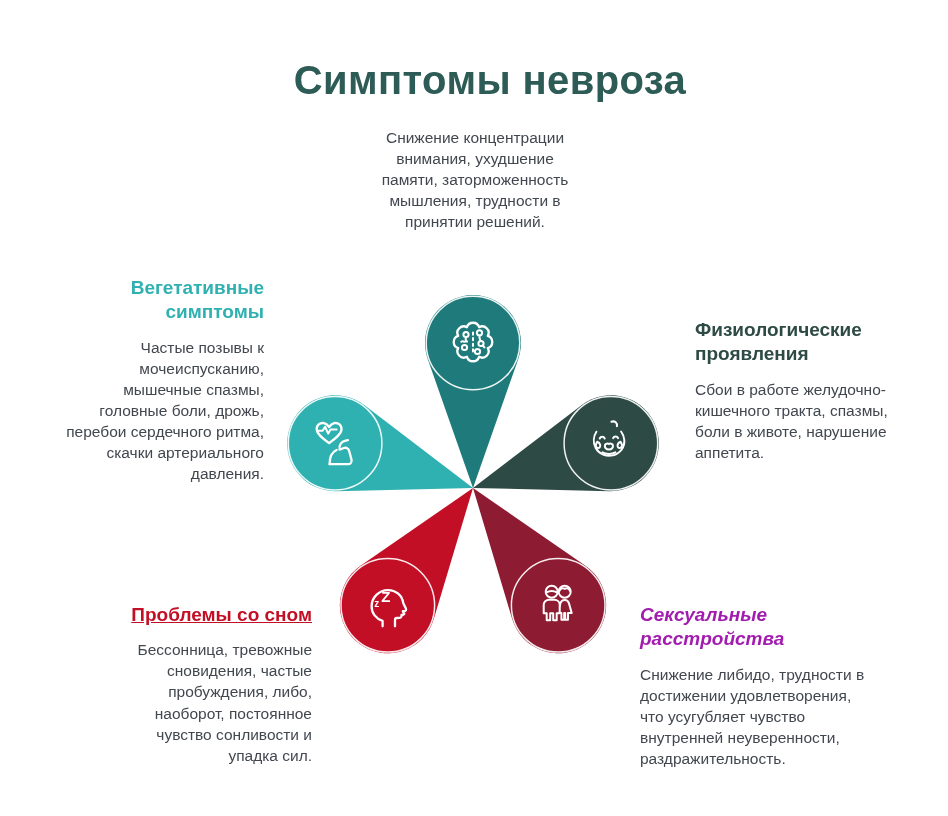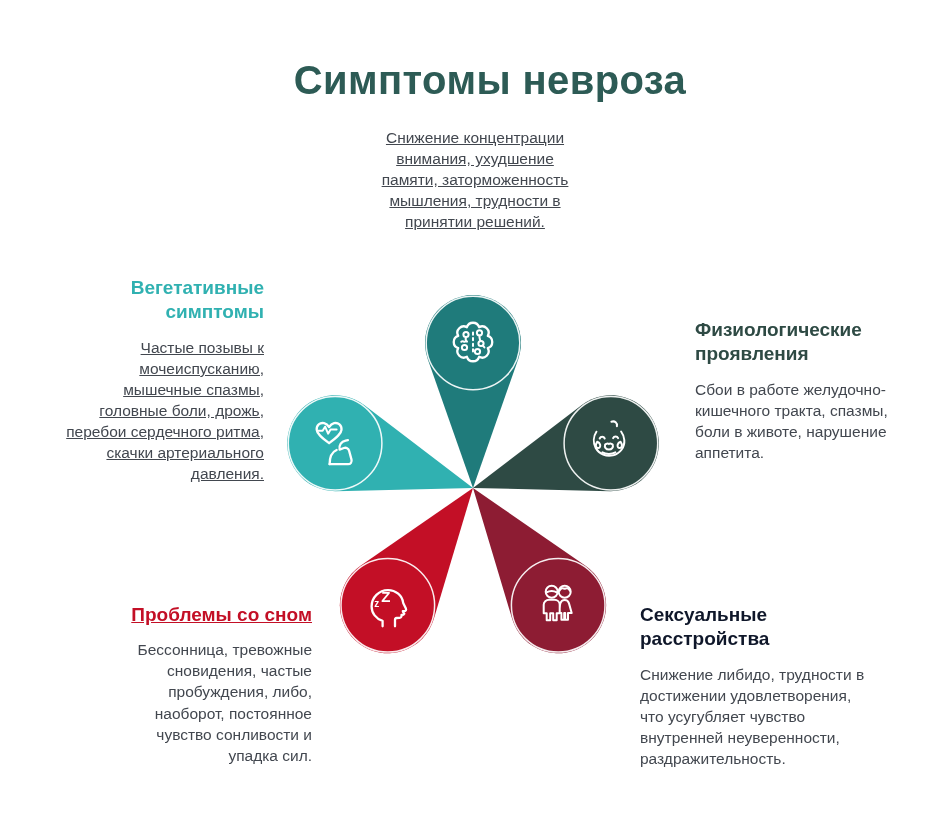--- a/index.html
+++ b/index.html
@@ -26,24 +26,24 @@
   .icon .zsmall{font-size:10px;}
   .icon .zbig{font-size:15px;}
   .section{position:absolute;}
   .section h2{margin:0 0 12px;font-size:19px;line-height:1.28;font-weight:700;}
   .section p{margin:0;font-size:15.5px;line-height:1.36;color:#42474f;}
   .align-center{text-align:center;}
   .align-right{text-align:right;}
   .align-left{text-align:left;}
   .sec-cognitive{left:339px;top:127px;width:272px;}
   .sec-cognitive h2{max-width:180px;margin:0 auto 12px;}
-  .sec-cognitive p{max-width:212px;margin:0 auto;text-decoration:underline;}
+  .sec-cognitive p{max-width:212px;margin:0 auto;}
   .sec-vegetative{left:40px;top:276px;width:224px;}
   .sec-vegetative h2{max-width:160px;margin:0 0 12px auto;}
-  .sec-vegetative p{max-width:198px;margin-left:auto;text-decoration:underline;}
+  .sec-vegetative p{max-width:198px;margin-left:auto;}
   .sec-physiological{left:686px;top:318px;width:232px;margin-left:9px;}
   .sec-physiological p{max-width:214px;}
   .sec-sleep{left:88px;top:603px;width:224px;}
   .sec-sleep p{max-width:208px;margin-left:auto;}
   .sec-sexual{left:640px;top:603px;width:238px;}
   .sec-sexual h2{max-width:205px;}
   .sec-sexual p{max-width:225px;}
 </style>
 </head>
 <body>
@@ -134,17 +134,17 @@
     <h2 style="color: rgb(46, 74, 68);">Физиологические проявления</h2>
     <p>Сбои в работе желудочно-кишечного тракта, спазмы, боли в животе, нарушение аппетита.</p>
   </div>
 
   <div class="section sec-sleep align-right">
     <h2 style="color: rgb(195, 15, 38); text-decoration: underline;">Проблемы со сном</h2>
     <p>Бессонница, тревожные сновидения, частые пробуждения, либо, наоборот, постоянное чувство сонливости и упадка сил.</p>
   </div>
 
   <div class="section sec-sexual align-left">
-    <h2 style="color: #0f172a;">Сексуальные расстройства</h2>
+    <h2 style="color: #a21caf; font-style: italic;">Сексуальные расстройства</h2>
     <p>Снижение либидо, трудности в достижении удовлетворения, что усугубляет чувство внутренней неуверенности, раздражительность.</p>
   </div>
 
 </div>
 
 </body></html>

